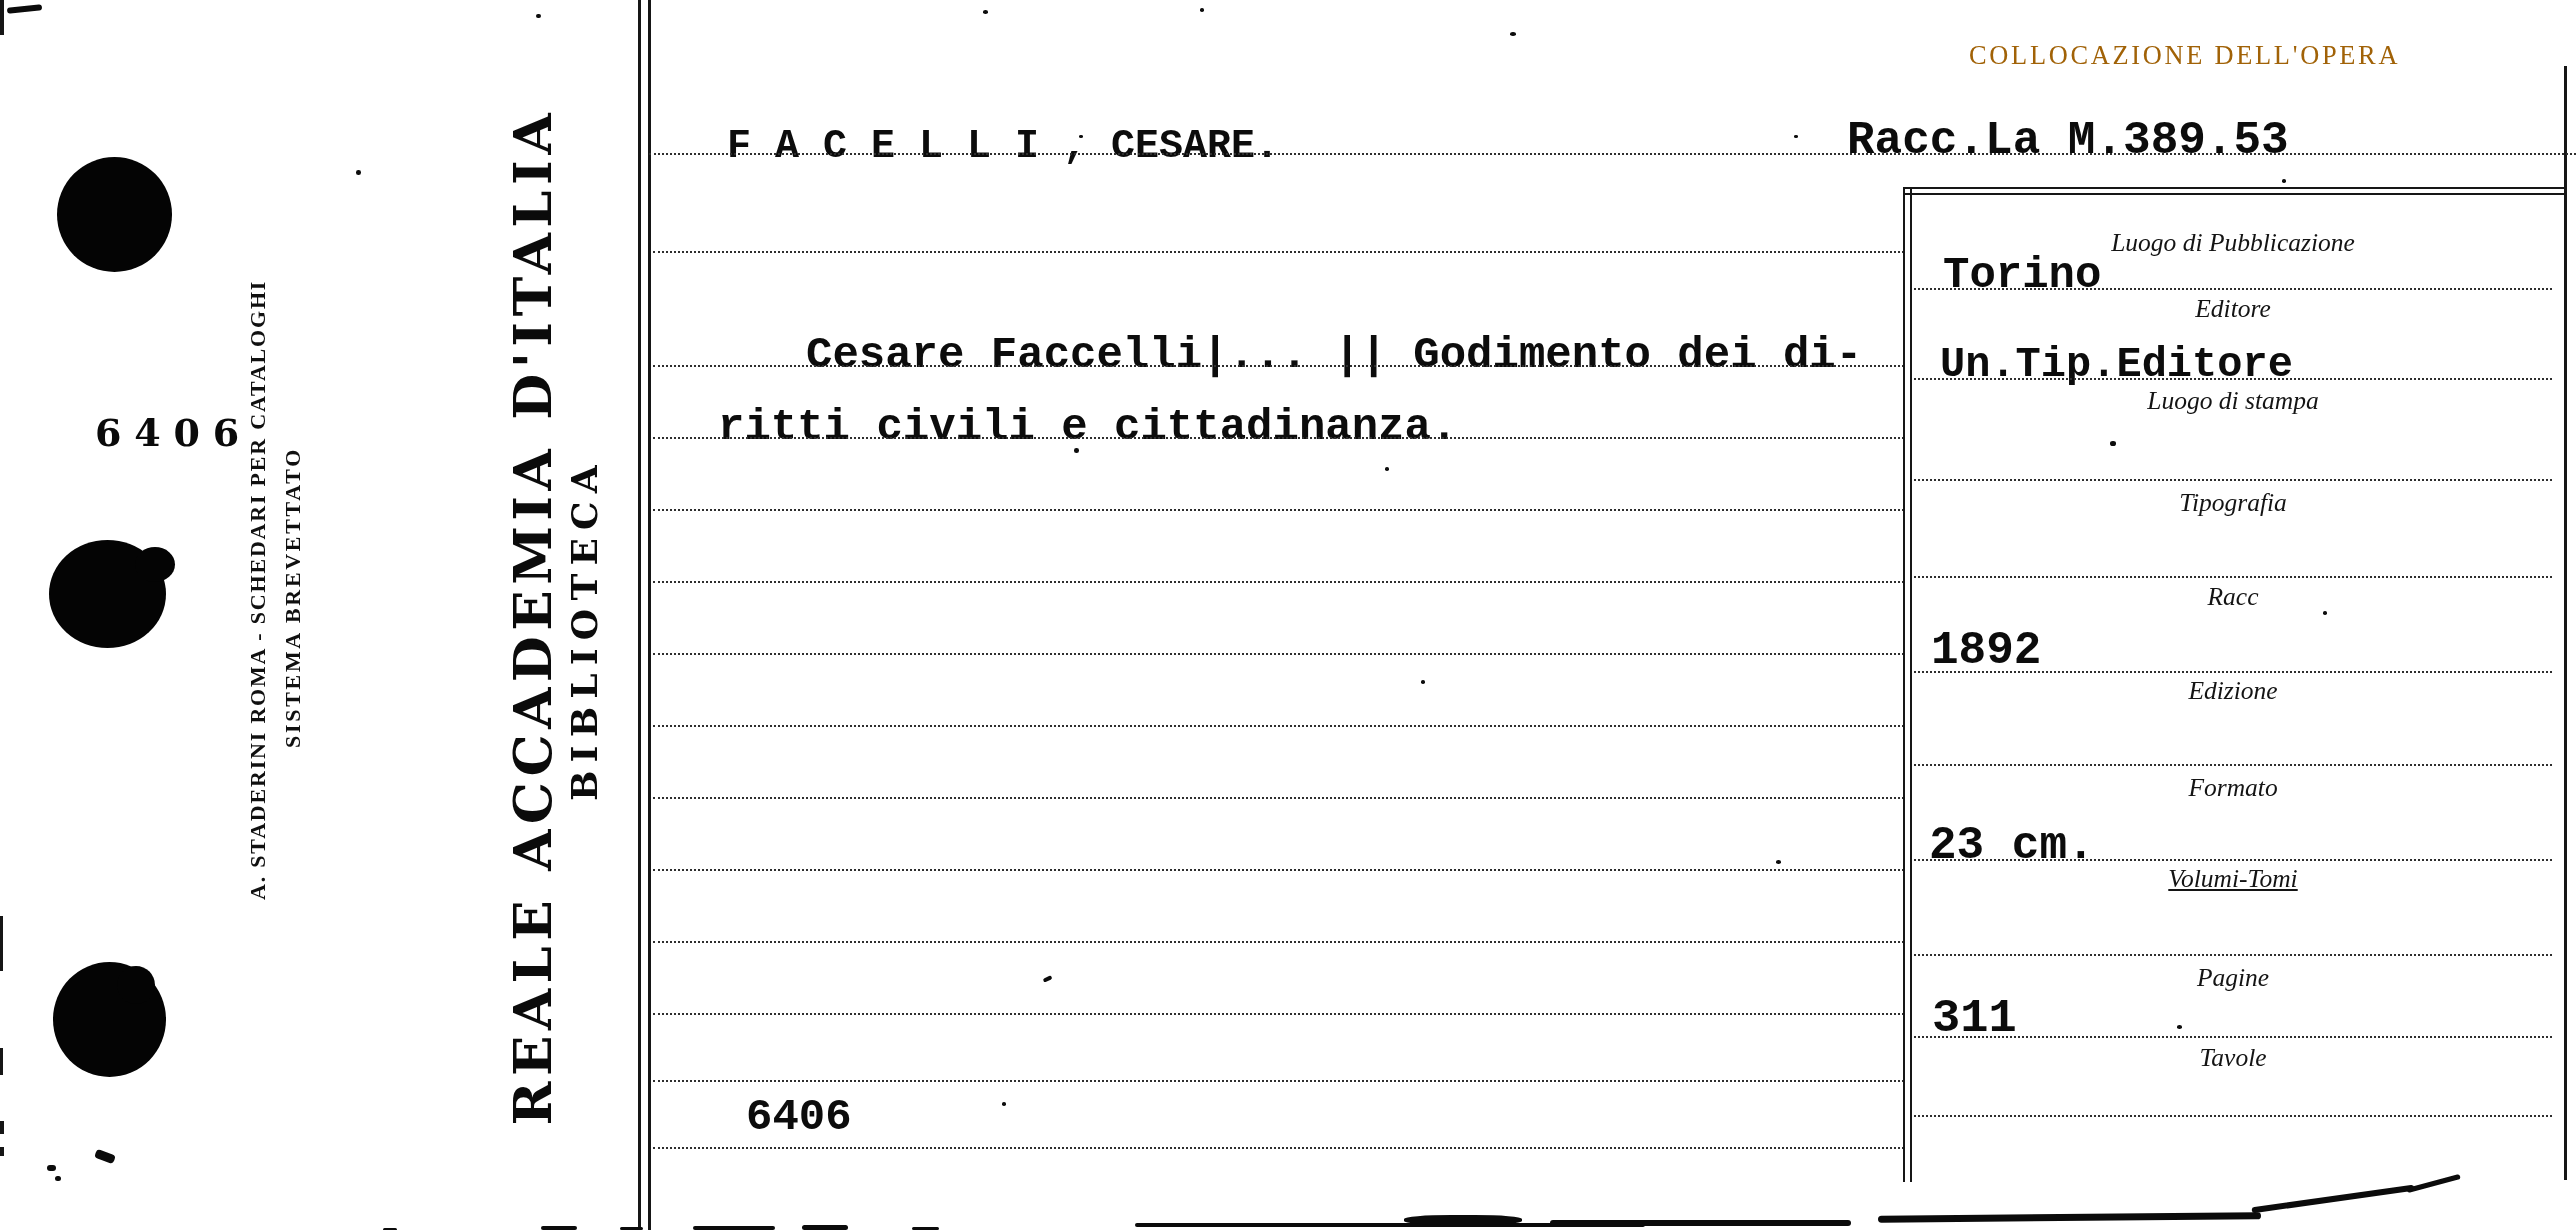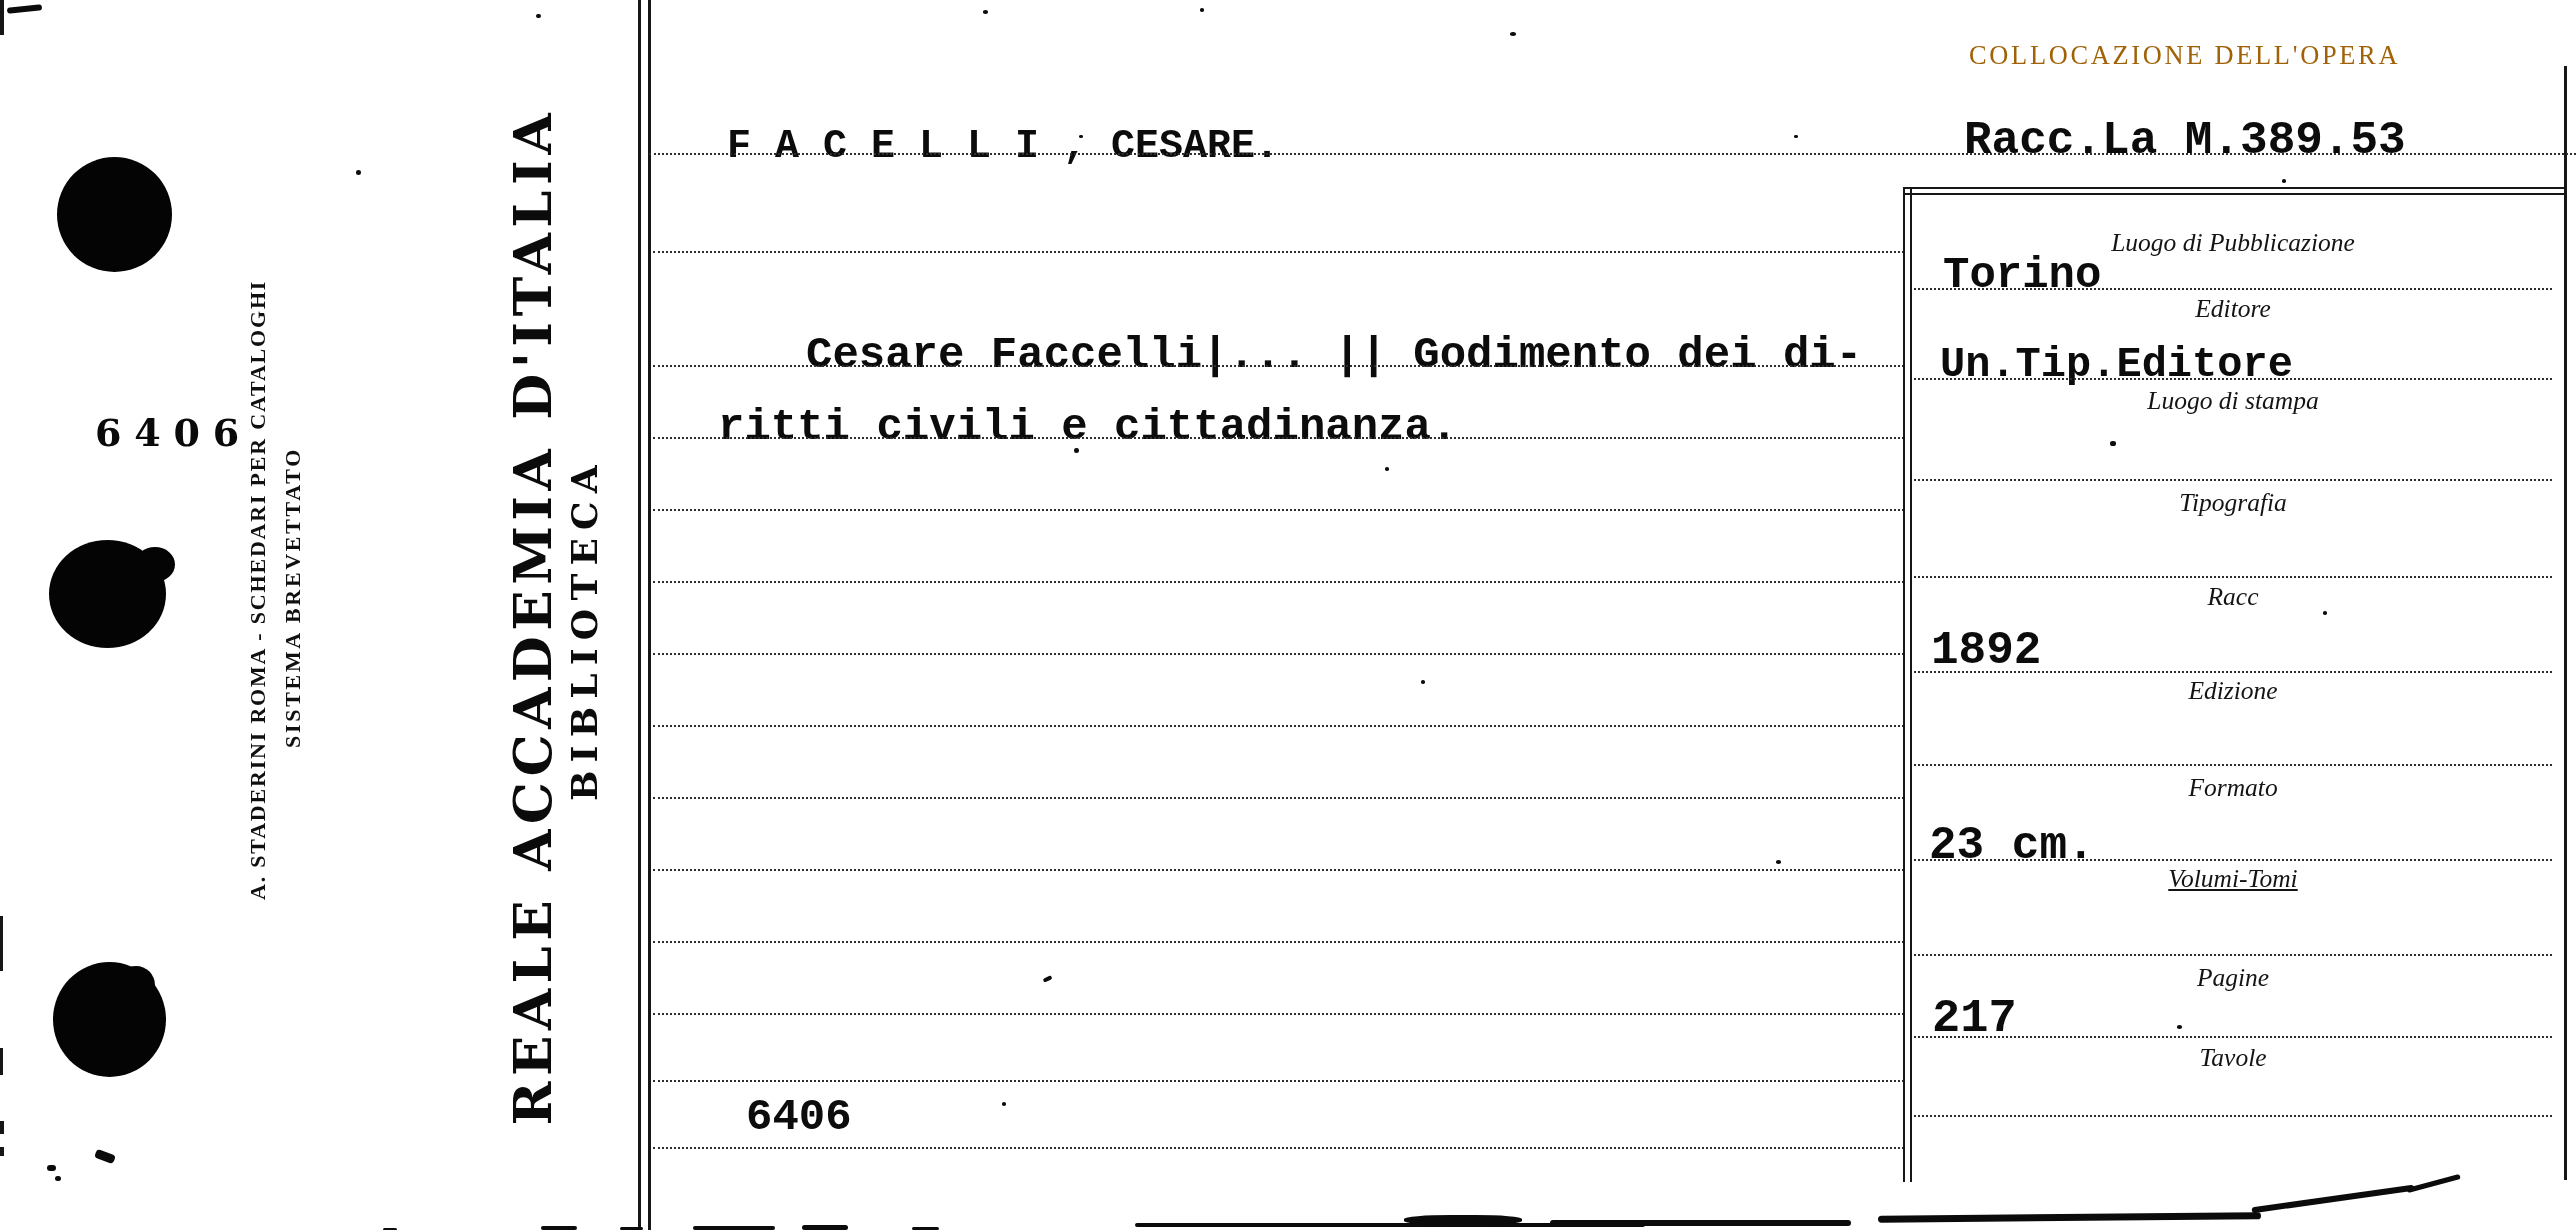--- a/index.html
+++ b/index.html
@@ -34,21 +34,21 @@
 
 <div class="abs rot" style="left:28px;top:595px;width:1003px;height:58px;font-family:'DejaVu Serif',serif;font-weight:bold;font-size:53px;letter-spacing:5.5px;color:#0b0b0b;">REALE ACCADEMIA D'ITALIA</div>
 <div class="abs rot" style="left:387px;top:609px;width:392px;height:40px;font-family:'DejaVu Serif',serif;font-weight:bold;font-size:36px;letter-spacing:8.2px;color:#0b0b0b;">BIBLIOTECA</div>
 
 <div class="vline" style="left:638px;top:0;width:2.7px;height:1231px;"></div>
 <div class="vline" style="left:648px;top:0;width:2.7px;height:1231px;"></div>
 
 <div class="vline" style="left:2564px;top:66px;width:2.7px;height:1114px;"></div>
 
 <div class="abs ink" style="left:1969px;top:40px;font-family:'Liberation Serif',serif;font-size:26.4px;letter-spacing:2.7px;white-space:nowrap;">COLLOCAZIONE DELL'OPERA</div>
-<div class="abs typed" style="left:1964px;top:115px;font-size:46px;">Racc.La M.389.53</div>
+<div class="abs typed" style="left:1847px;top:115px;font-size:46px;">Racc.La M.389.53</div>
 
 <div class="abs typed" style="left:727px;top:124px;font-size:40px;">F A C E L L I ,  CESARE.</div>
 <div class="dotline" style="left:649px;top:153px;width:1927px;"></div>
 
 <div class="abs typed" style="left:806px;top:330px;font-size:44px;">Cesare Faccelli|... || Godimento dei di-</div>
 <div class="abs typed" style="left:718px;top:402px;font-size:44px;">ritti civili e cittadinanza.</div>
 
 <div class="dotline" style="left:653px;top:251px;width:1251px;"></div>
 <div class="dotline" style="left:653px;top:365px;width:1251px;"></div>
 <div class="dotline" style="left:653px;top:437px;width:1251px;"></div>
@@ -92,21 +92,21 @@
 <div class="dotline" style="left:1914px;top:764px;width:638px;"></div>
 
 <div class="lbl" style="top:773px;">Formato</div>
 <div class="abs typed" style="left:1929px;top:820px;font-size:46px;">23 cm.</div>
 <div class="dotline" style="left:1914px;top:859px;width:638px;"></div>
 
 <div class="lbl" style="top:864px;text-decoration:underline;">Volumi-Tomi</div>
 <div class="dotline" style="left:1914px;top:954px;width:638px;"></div>
 
 <div class="lbl" style="top:963px;">Pagine</div>
-<div class="abs typed" style="left:1932px;top:992px;font-size:47px;">217</div>
+<div class="abs typed" style="left:1932px;top:992px;font-size:47px;">311</div>
 <div class="dotline" style="left:1914px;top:1036px;width:638px;"></div>
 
 <div class="lbl" style="top:1043px;">Tavole</div>
 <div class="dotline" style="left:1914px;top:1115px;width:638px;"></div>
 
 <div class="vline" style="left:0;top:0;width:3.6px;height:35px;"></div>
 <div class="smudge" style="left:7.3px;top:5.5px;width:35px;height:5.5px;transform:rotate(-6deg);"></div>
 <div class="vline" style="left:0;top:916px;width:2.7px;height:55px;"></div>
 <div class="vline" style="left:0;top:1048px;width:2.7px;height:27px;"></div>
 <div class="vline" style="left:0;top:1121px;width:3.6px;height:12.8px;"></div>

